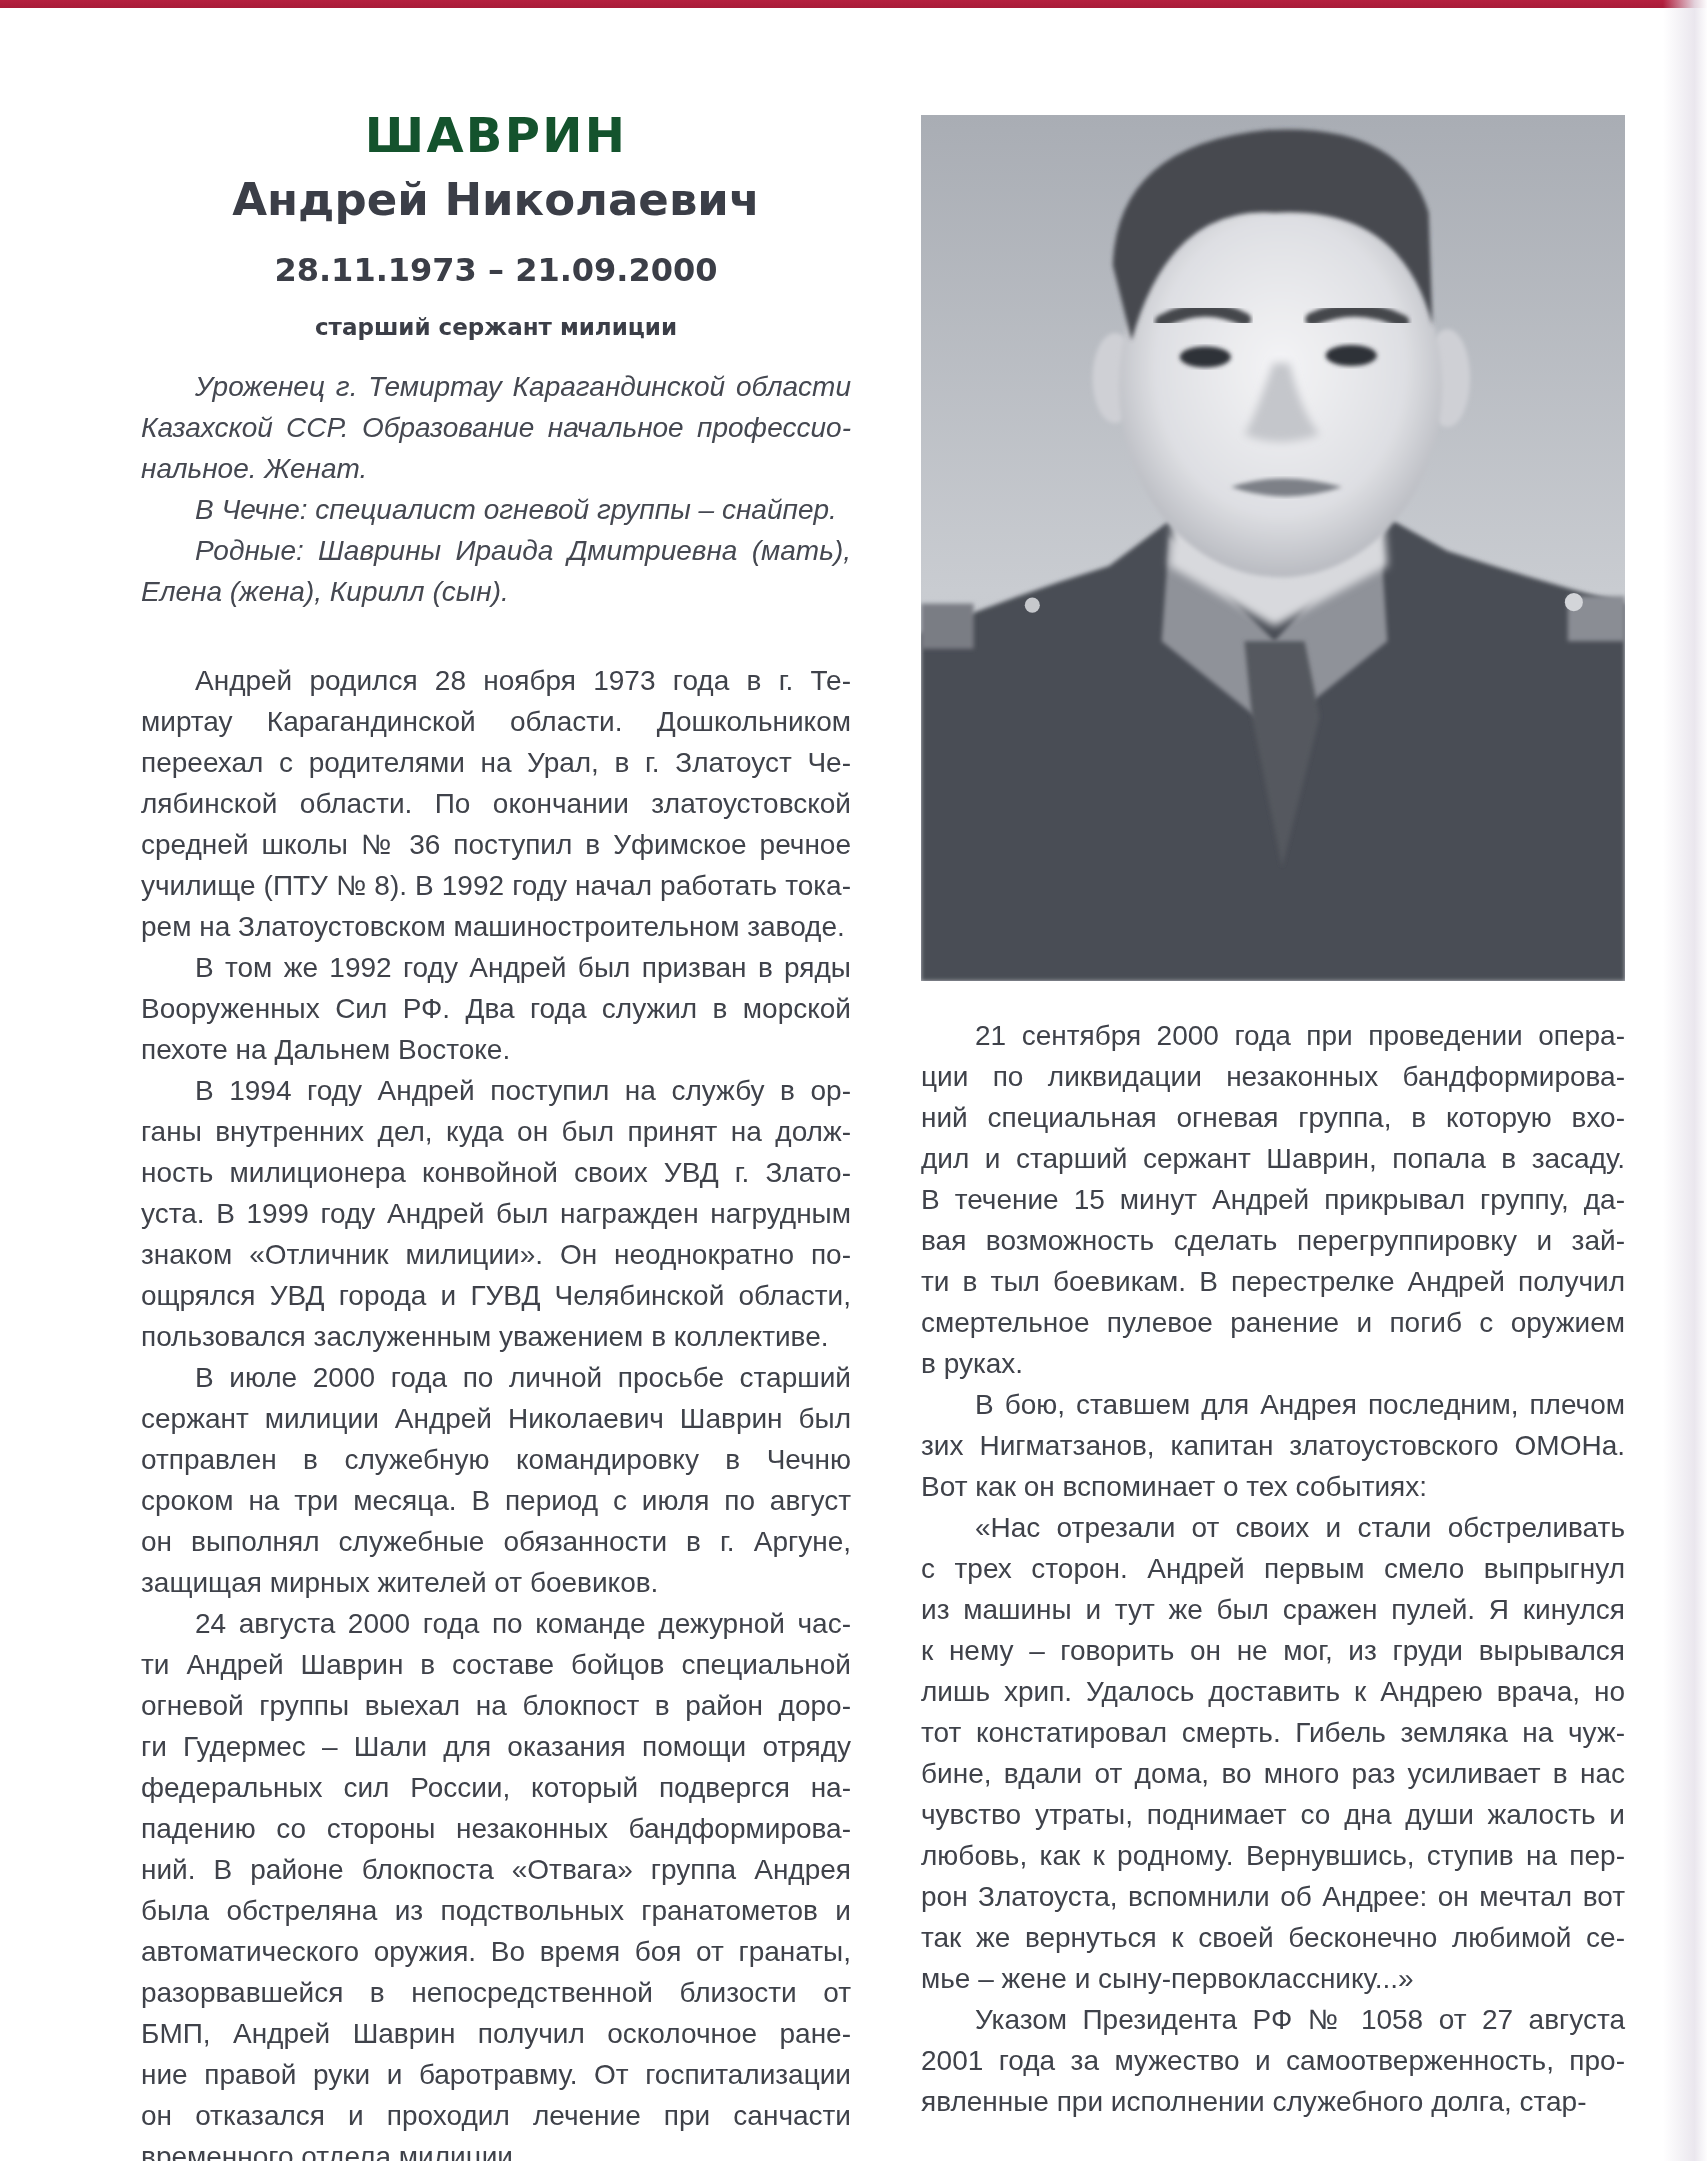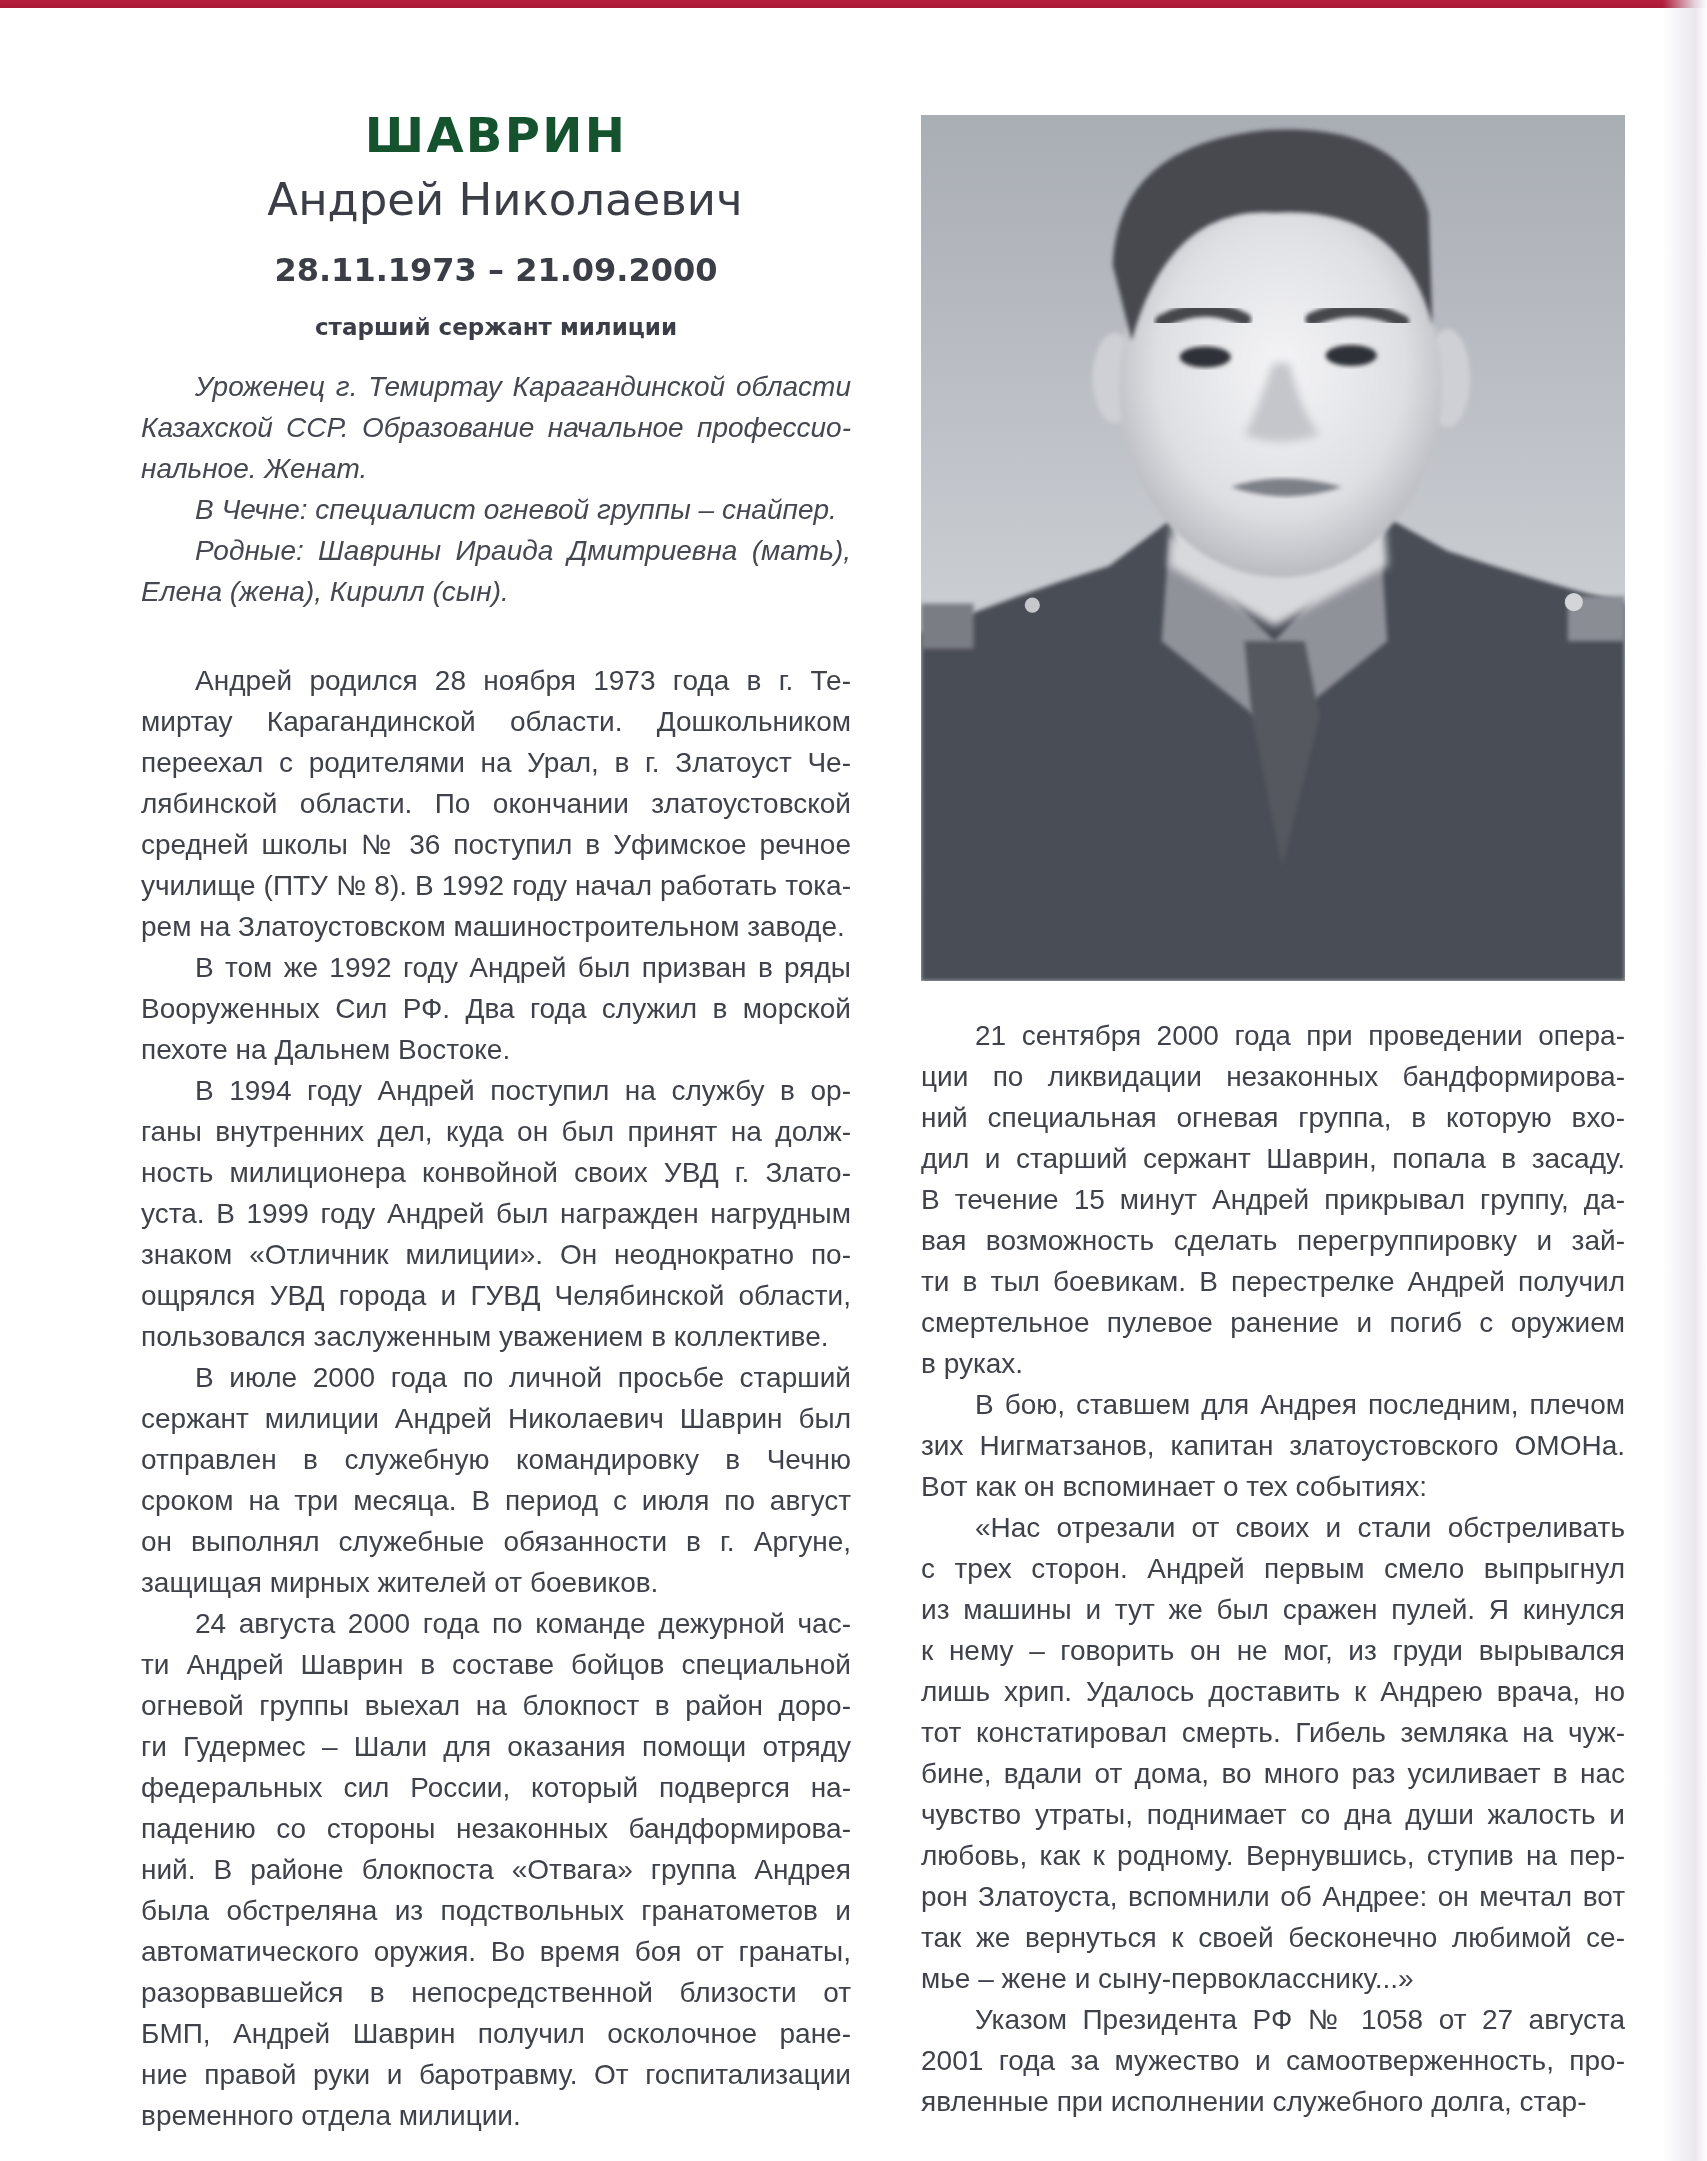--- a/index.html
+++ b/index.html
@@ -19,22 +19,22 @@
   }
   .left-col {
     position: absolute; left: 141px; top: 0; width: 710px;
   }
   .surname {
     position: absolute; left: 0; top: 107px; width: 710px; text-align: center;
     font-weight: bold; font-size: 48px; letter-spacing: 2.3px; color: #14532d;
     font-family: "DejaVu Sans", sans-serif;
   }
   .fullname {
-    position: absolute; left: 9px; top: 173px; width: 710px; text-align: center;
-    font-weight: normal; font-size: 45px; color: #3b3e47;
+    position: absolute; left: 0; top: 173px; width: 710px; text-align: center;
+    font-weight: bold; font-size: 45px; color: #3b3e47;
     font-family: "DejaVu Sans", sans-serif;
   }
   .dates {
     position: absolute; left: 0; top: 251px; width: 710px; text-align: center;
     font-weight: bold; font-size: 32px; color: #3b3e47;
     font-family: "DejaVu Sans", sans-serif;
   }
   .rank {
     position: absolute; left: 0; top: 314px; width: 710px; text-align: center;
     font-weight: bold; font-size: 23px; color: #3b3e47;
@@ -131,20 +131,21 @@
         <span class="line">огневой группы выехал на блокпост в район доро-</span>
         <span class="line">ги Гудермес – Шали для оказания помощи отряду</span>
         <span class="line">федеральных сил России, который подвергся на-</span>
         <span class="line">падению со стороны незаконных бандформирова-</span>
         <span class="line">ний. В районе блокпоста «Отвага» группа Андрея</span>
         <span class="line">была обстреляна из подствольных гранатометов и</span>
         <span class="line">автоматического оружия. Во время боя от гранаты,</span>
         <span class="line">разорвавшейся в непосредственной близости от</span>
         <span class="line">БМП, Андрей Шаврин получил осколочное ране-</span>
         <span class="line">ние правой руки и баротравму. От госпитализации</span>
+        <span class="line">он отказался и проходил лечение при санчасти</span>
         <span class="line last">временного отдела милиции.</span>
       </div>
     </div>
 </div>
 
 <div class="photo">
   <svg viewBox="0 0 936 1152" preserveAspectRatio="none">
     <defs>
       <linearGradient id="bg" x1="0" y1="0" x2="0" y2="1">
         <stop offset="0" stop-color="#a9adb4"></stop>

